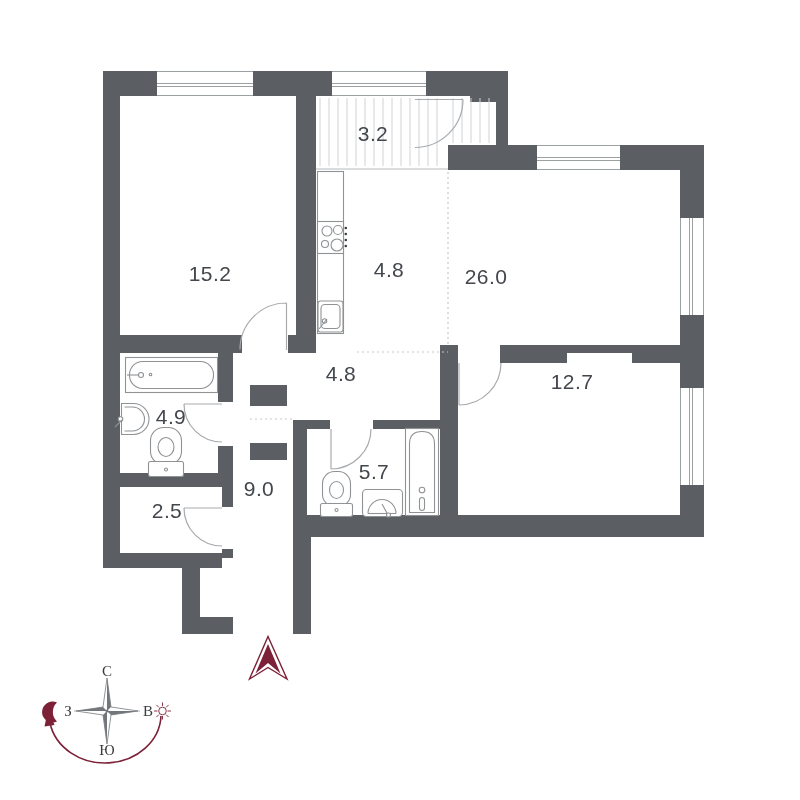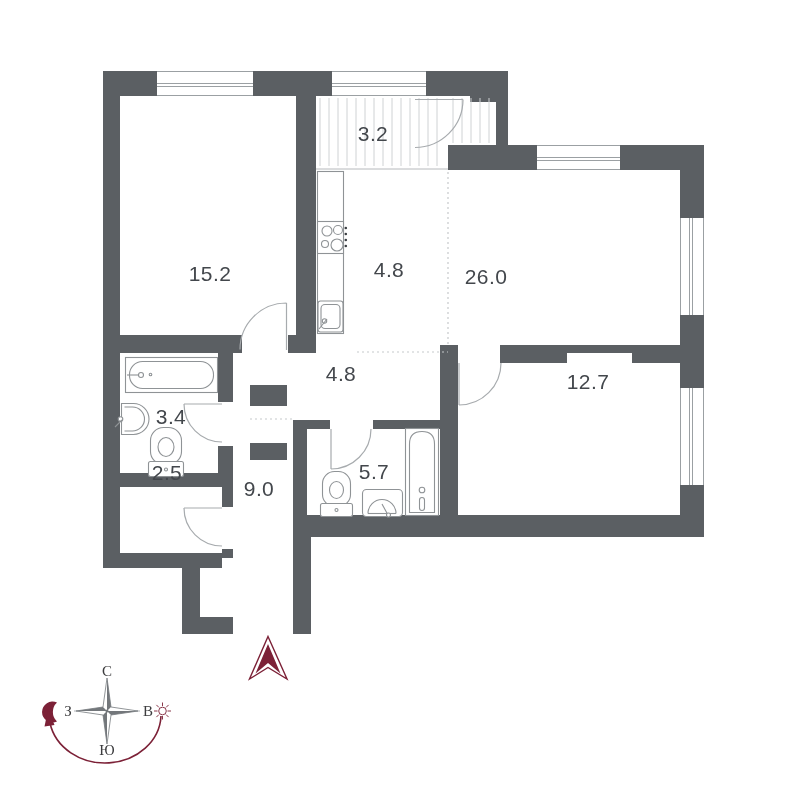--- a/index.html
+++ b/index.html
@@ -178,25 +178,25 @@
       <path d="M57,702.5A10.5,10.5 0 1 0 57,721.5A13,13 0 0 1 57,702.5Z" fill="#7c2137"></path>
       <path d="M161,716A56,49 0 0 1 50,723" fill="none" stroke="#7c2137" stroke-width="1.6"></path>
       <polygon points="44.5,726.5 54.5,725 48,709.5" fill="#7c2137"></polygon>
     </g>
   </svg>
 
   <div class="lbl" style="left:210px;top:274px">15.2</div>
   <div class="lbl" style="left:373px;top:134px">3.2</div>
   <div class="lbl" style="left:389px;top:270px">4.8</div>
   <div class="lbl" style="left:486px;top:277px">26.0</div>
-  <div class="lbl" style="left:588px;top:382px">12.7</div>
+  <div class="lbl" style="left:572px;top:382px">12.7</div>
   <div class="lbl" style="left:341px;top:374px">4.8</div>
-  <div class="lbl" style="left:171px;top:417px">3.4</div>
+  <div class="lbl" style="left:171px;top:417px">4.9</div>
   <div class="lbl" style="left:259px;top:489px">9.0</div>
-  <div class="lbl" style="left:167px;top:473px">2.5</div>
+  <div class="lbl" style="left:167px;top:511px">2.5</div>
   <div class="lbl" style="left:374px;top:472px">5.7</div>
 
   <div class="cl" style="left:107px;top:671px">С</div>
   <div class="cl" style="left:107px;top:750px">Ю</div>
   <div class="cl" style="left:68px;top:711px">З</div>
   <div class="cl" style="left:148px;top:711px">В</div>
 
 </div>
 
 </body></html>

